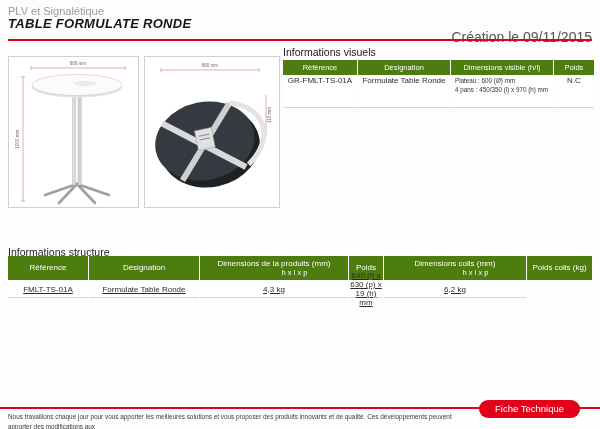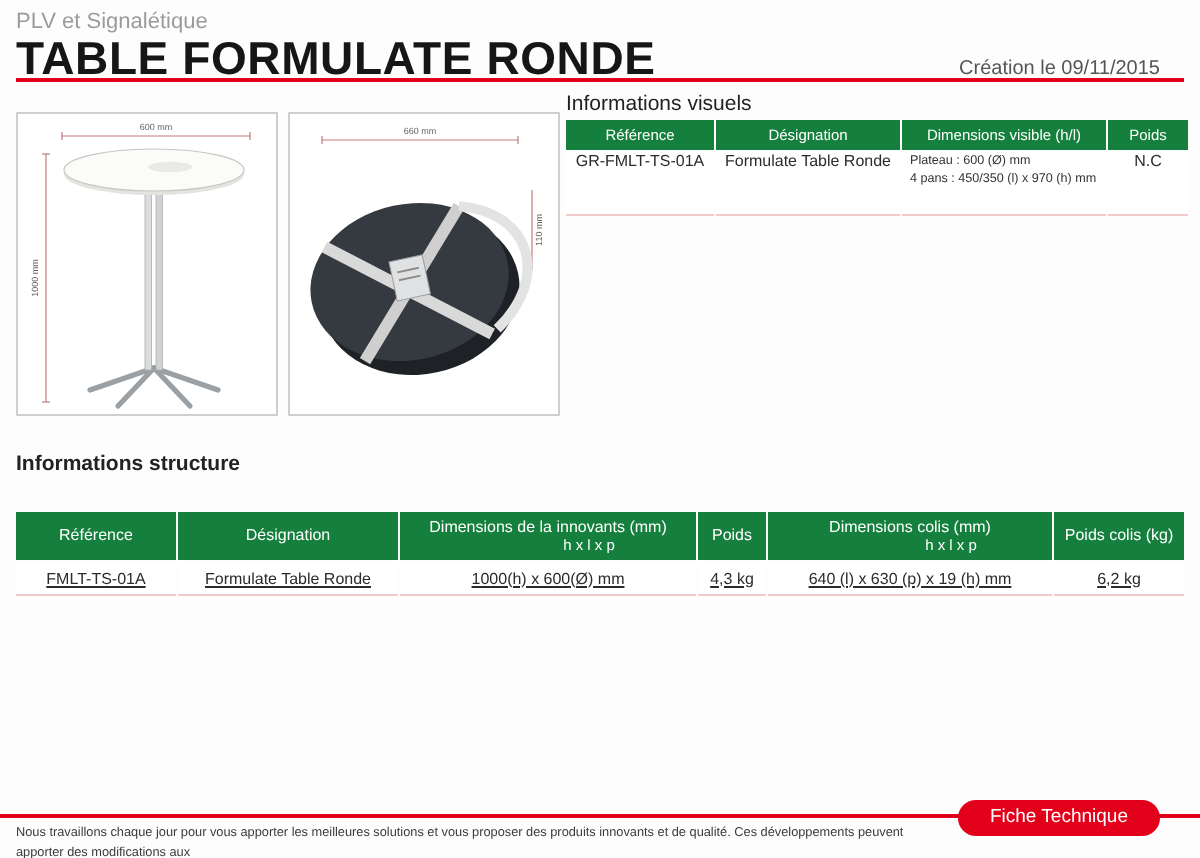--- a/index.html
+++ b/index.html
@@ -1,36 +1,36 @@
 <!DOCTYPE html>
 <html><head>
 <meta charset="utf-8">
 <style>
   * { margin:0; padding:0; box-sizing:border-box; }
   body { font-family:"Liberation Sans", sans-serif; background:#e9e9e9; }
   .page { position:relative; width:600px; height:429px; background:#fdfdfd; overflow:hidden; margin:0 auto; }
 
   .category { position:absolute; left:8px; top:5px; font-size:11px; color:#9b9b9b; }
-  .title { position:absolute; left:8px; top:16px; font-size:23px; font-weight:bold; color:#161616; letter-spacing:.3px; }
-  .creation { position:absolute; right:20px; top:29px; font-size:10px; color:#555; }
+  .title { position:absolute; left:8px; top:16px; font-size:13px; font-weight:bold; color:#161616; letter-spacing:.3px;font-style:italic; }
+  .creation { position:absolute; right:8px; top:29px; font-size:14px; color:#555; }
   .rule-top { position:absolute; left:8px; top:39px; width:584px; height:2px; background:#e2001a; }
 
   .img-box { position:absolute; top:56px; background:#ffffff; border:1px solid #cfcfcf; overflow:hidden; }
   .img-box-1 { left:8px; width:131px; height:152px; }
   .img-box-2 { left:144px; width:136px; height:152px; }
 
   .section-title { position:absolute; font-size:10.5px; color:#222; }
   .vis-title { left:283px; top:46px; }
-  .struct-title { left:8px; top:226px;font-weight:bold; }
+  .struct-title { left:8px; top:246px; }
 
   .grid-table { position:absolute; display:grid; gap:1px; }
   .vis-table { left:283px; top:60px; grid-template-columns:74px 92px 102px 40px; }
   .struct-table { left:8px; top:256px; grid-template-columns:80px 110px 148px 34px 142px 65px; }
 
-  .th { background:#15803d; color:#ffffff; font-size:7.5px; display:flex; flex-direction:column; align-items:center; justify-content:center; text-align:left; height:15px; line-height:1.2; }
+  .th { background:#4d7c0f; color:#ffffff; font-size:7.5px; display:flex; flex-direction:column; align-items:center; justify-content:center; text-align:left; height:15px; line-height:1.2; }
   .struct-table .th { height:24px; font-size:8px; }
   .th .sub { font-size:7.5px;margin-left:41px; }
   .td { background:#ffffff; color:#2b2b2b; font-size:8px; display:flex; flex-direction:column; align-items:center; justify-content:center; text-align:center; border-bottom:1px solid #f3caca; }
   .vis-table .td { height:32px; justify-content:flex-start; padding-top:0; }
   .struct-table .td { height:17px;text-decoration:underline; }
   .td.dims { align-items:flex-start; text-align:left; padding-left:4px; font-size:6.3px; line-height:1.5; color:#333; }
 
   .rule-bottom { position:absolute; left:0; top:407px; width:600px; height:2px; background:#e2001a; }
   .badge { position:absolute; right:20px; top:400px; background:#e2001a; color:#ffffff; font-size:9.5px; font-weight:normal; padding:3px 16px 4px 16px; border-radius:9px; }
   .disclaimer { position:absolute; left:8px; top:412px; width:460px; font-size:6.4px; color:#3a3a3a; line-height:1.5; }
@@ -108,37 +108,36 @@
 
   <div class="section-title struct-title">Informations structure</div>
   <div class="grid-table struct-table">
     <div class="th">
         <span>Référence</span>
       </div>
     <div class="th">
         <span>Désignation</span>
       </div>
     <div class="th">
-      <span>Dimensions de la innovants (mm)</span>
+      <span>Dimensions de la produits (mm)</span>
       <span class="sub">h x l x p</span>
     </div>
     <div class="th">
         <span>Poids</span>
       </div>
     <div class="th">
       <span>Dimensions colis (mm)</span>
       <span class="sub">h x l x p</span>
     </div>
     <div class="th">
         <span>Poids colis (kg)</span>
       </div>
 
     <div class="td">FMLT-TS-01A</div>
     <div class="td">Formulate Table Ronde</div>
-    <div class="td">1000(h) x 600(Ø) mm</div>
     <div class="td">4,3 kg</div>
     <div class="td">640 (l) x 630 (p) x 19 (h) mm</div>
     <div class="td">6,2 kg</div>
   </div>
 
   <div class="rule-bottom"></div>
   <div class="badge">Fiche Technique</div>
   <div class="disclaimer">
     <span>Nous travaillons chaque jour pour vous apporter les meilleures solutions et vous proposer des produits innovants et de qualité. Ces développements peuvent apporter des modifications aux</span>
     <br>

